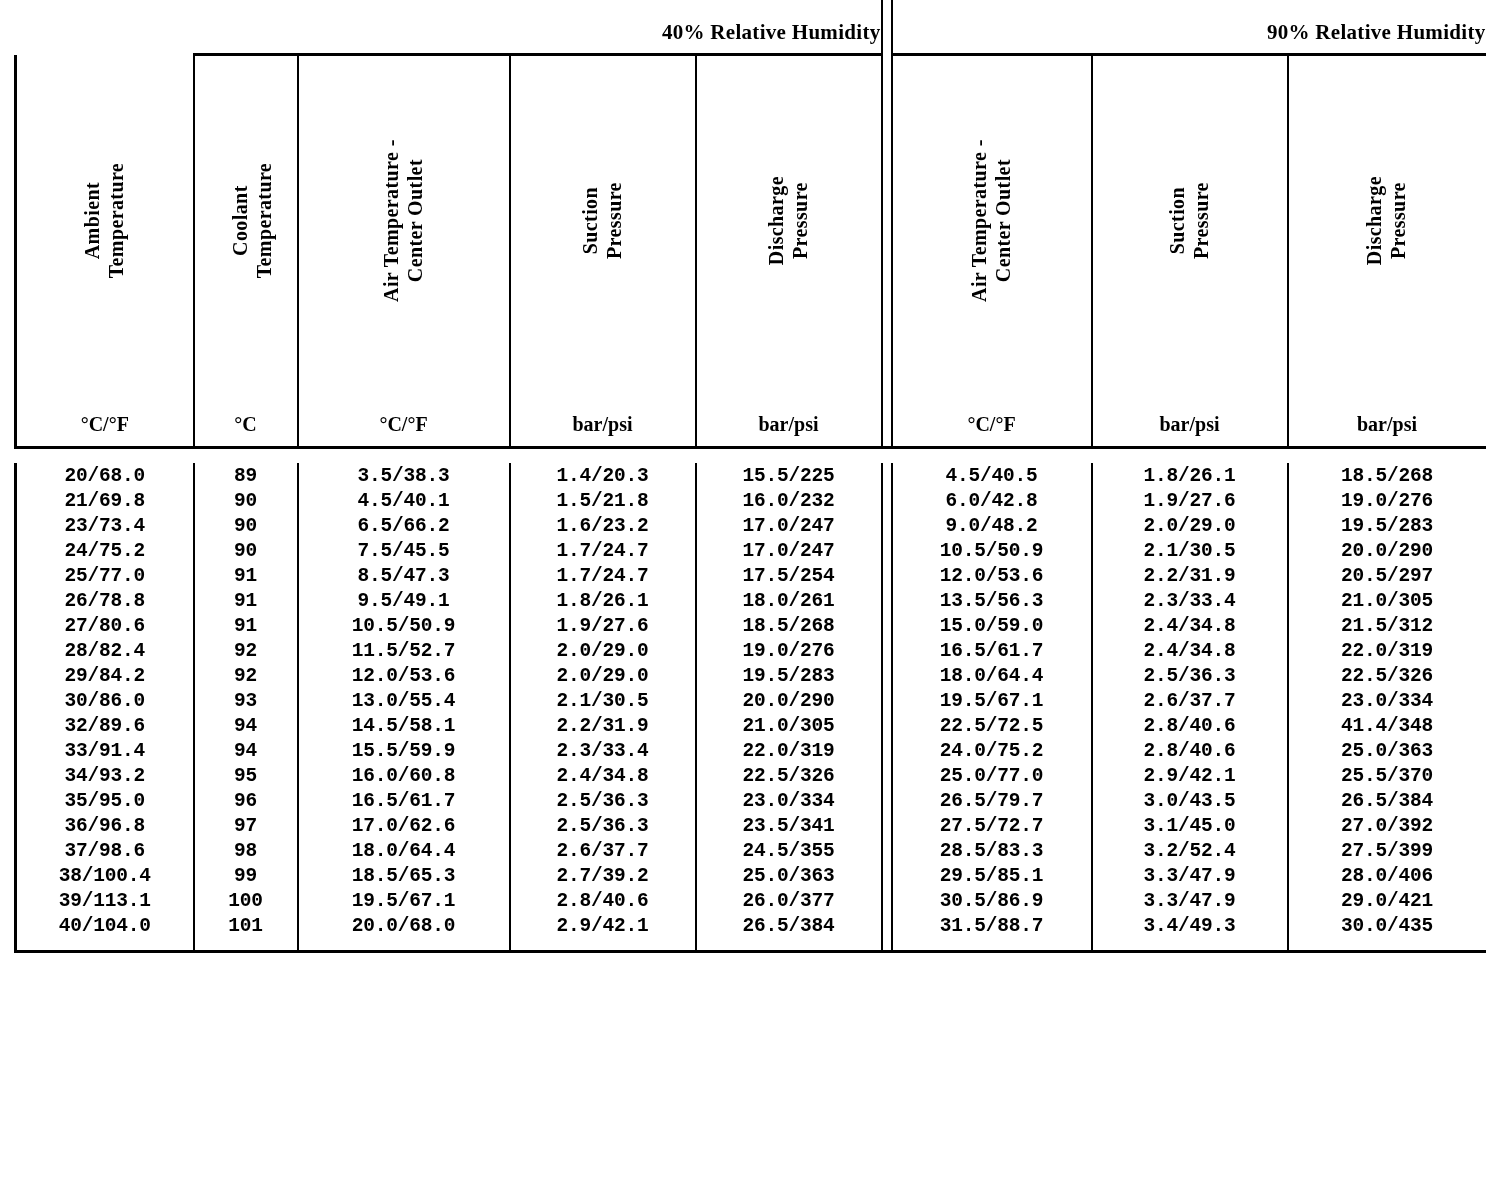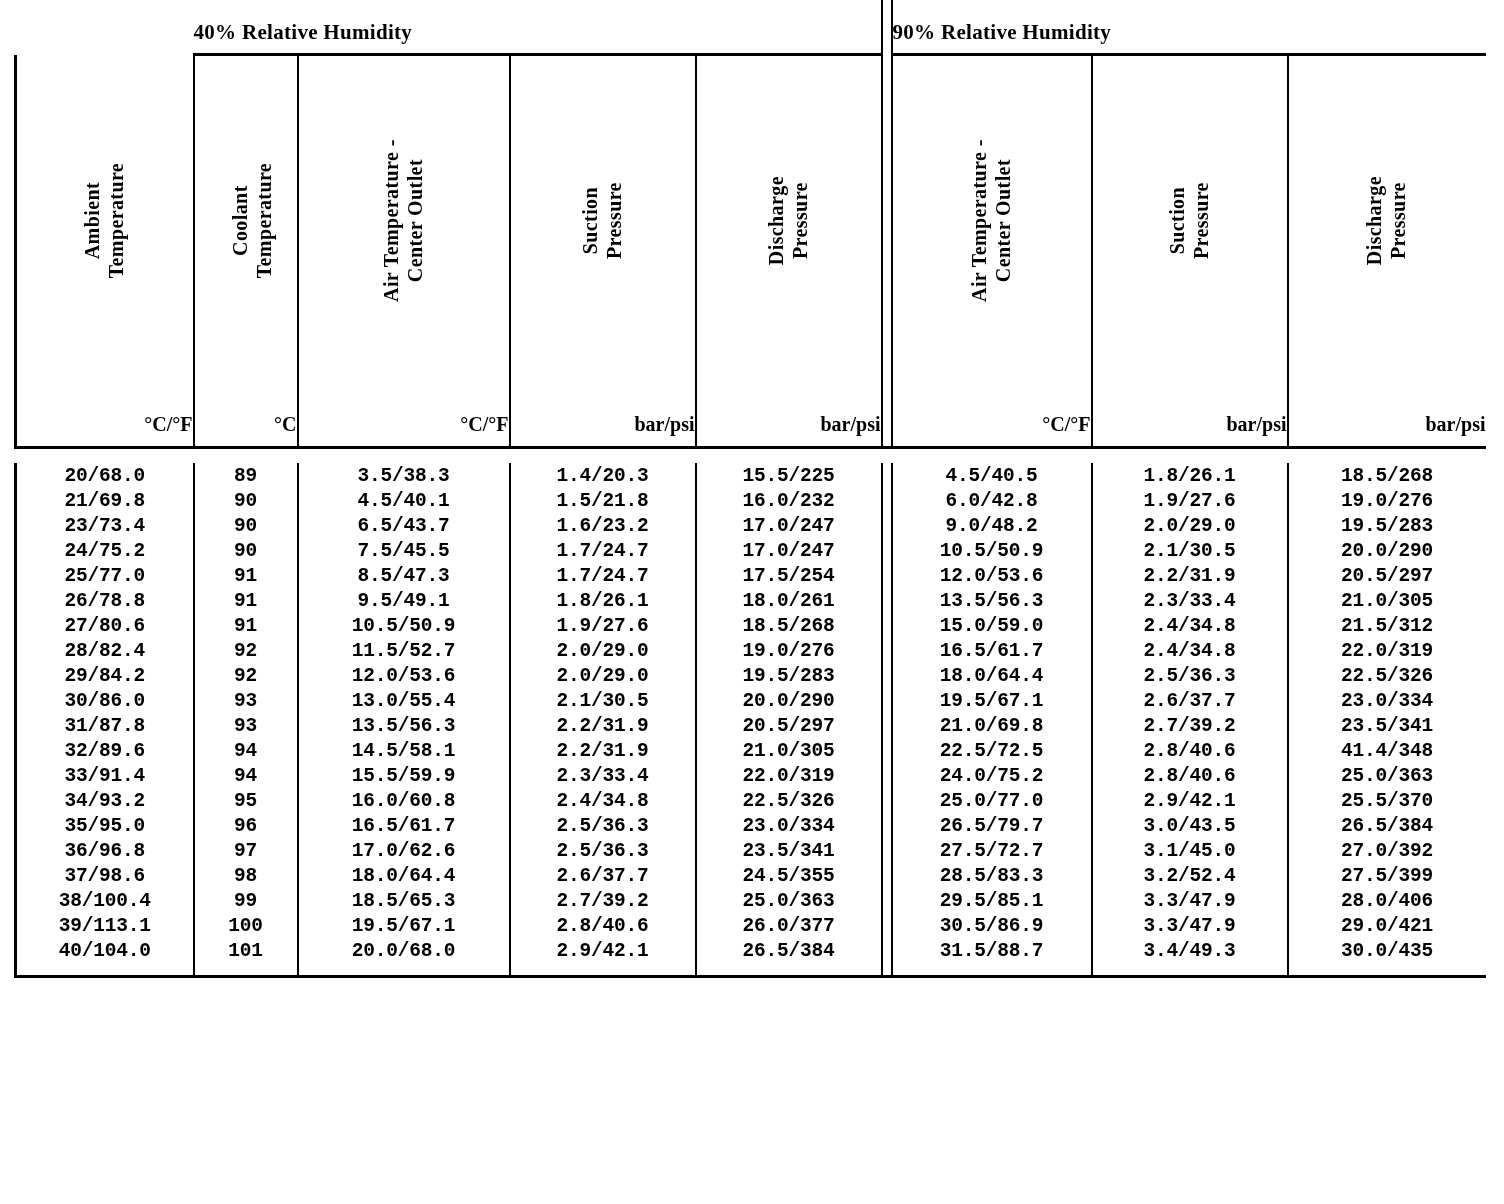--- a/index.html
+++ b/index.html
@@ -21,21 +21,21 @@
     box-sizing: border-box;
   }
   table.spec {
     border-collapse: collapse;
     width: 1470px;
     margin-left: 14px;
     table-layout: fixed;
   }
   
   .hum-head {
-    text-align: left;
+    text-align: right;
     font-weight: bold;
     font-size: 21px;
     font-family: "Liberation Serif", serif;
     letter-spacing: 0.3px;
     padding: 20px 0 8px 0;
     border-bottom: 3px solid #000;
     vertical-align: bottom;
   }
   .blank-corner {
     border: none;
@@ -77,21 +77,20 @@
   .vline-r  { border-right: 2px solid #000; }
   .thickline-l { border-left: 3px solid #000; }
   .dbl-sep {
     border-left: 2px solid #000;
     border-right: 2px solid #000;
     width: 10px;
     padding: 0;
   }
   .hdr-bottom-rule td {
     border-bottom: 3px solid #000;
-    text-align: right;
   }
   .bot-rule td {
     border-bottom: 3px solid #000;
   }
   .spacer-row td { height: 12px; border: none; }
 </style>
 </head>
 <body>
 
 <div class="sheet">
@@ -188,21 +187,21 @@
           <td class="datacell vline-r">1.5/21.8</td>
           <td class="datacell">16.0/232</td>
           <td class="dbl-sep"></td>
           <td class="datacell vline-r">6.0/42.8</td>
           <td class="datacell vline-r">1.9/27.6</td>
           <td class="datacell">19.0/276</td>
         </tr>
         <tr>
           <td class="datacell thickline-l vline-r">23/73.4</td>
           <td class="datacell vline-r">90</td>
-          <td class="datacell vline-r">6.5/43.7</td>
+          <td class="datacell vline-r">6.5/66.2</td>
           <td class="datacell vline-r">1.6/23.2</td>
           <td class="datacell">17.0/247</td>
           <td class="dbl-sep"></td>
           <td class="datacell vline-r">9.0/48.2</td>
           <td class="datacell vline-r">2.0/29.0</td>
           <td class="datacell">19.5/283</td>
         </tr>
         <tr>
           <td class="datacell thickline-l vline-r">24/75.2</td>
           <td class="datacell vline-r">90</td>
@@ -274,31 +273,20 @@
           <td class="datacell vline-r">93</td>
           <td class="datacell vline-r">13.0/55.4</td>
           <td class="datacell vline-r">2.1/30.5</td>
           <td class="datacell">20.0/290</td>
           <td class="dbl-sep"></td>
           <td class="datacell vline-r">19.5/67.1</td>
           <td class="datacell vline-r">2.6/37.7</td>
           <td class="datacell">23.0/334</td>
         </tr>
         <tr>
-          <td class="datacell thickline-l vline-r">31/87.8</td>
-          <td class="datacell vline-r">93</td>
-          <td class="datacell vline-r">13.5/56.3</td>
-          <td class="datacell vline-r">2.2/31.9</td>
-          <td class="datacell">20.5/297</td>
-          <td class="dbl-sep"></td>
-          <td class="datacell vline-r">21.0/69.8</td>
-          <td class="datacell vline-r">2.7/39.2</td>
-          <td class="datacell">23.5/341</td>
-        </tr>
-        <tr>
           <td class="datacell thickline-l vline-r">32/89.6</td>
           <td class="datacell vline-r">94</td>
           <td class="datacell vline-r">14.5/58.1</td>
           <td class="datacell vline-r">2.2/31.9</td>
           <td class="datacell">21.0/305</td>
           <td class="dbl-sep"></td>
           <td class="datacell vline-r">22.5/72.5</td>
           <td class="datacell vline-r">2.8/40.6</td>
           <td class="datacell">41.4/348</td>
         </tr>

